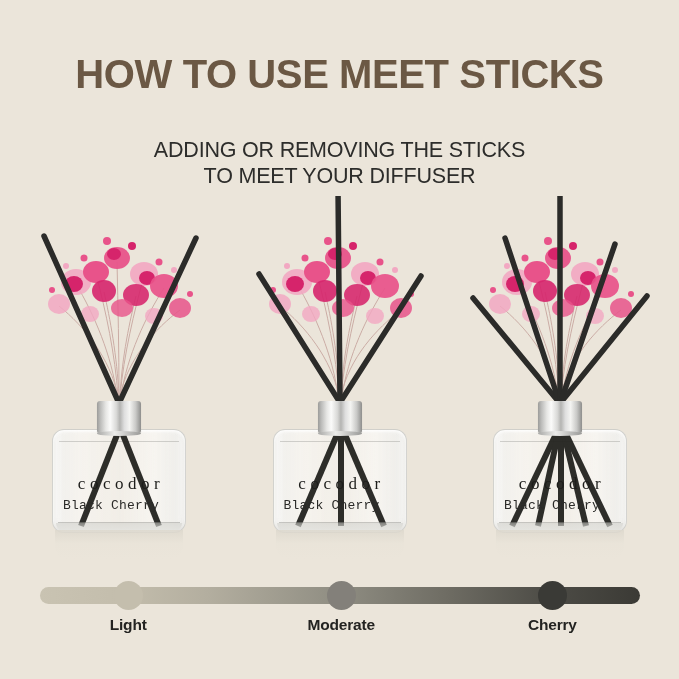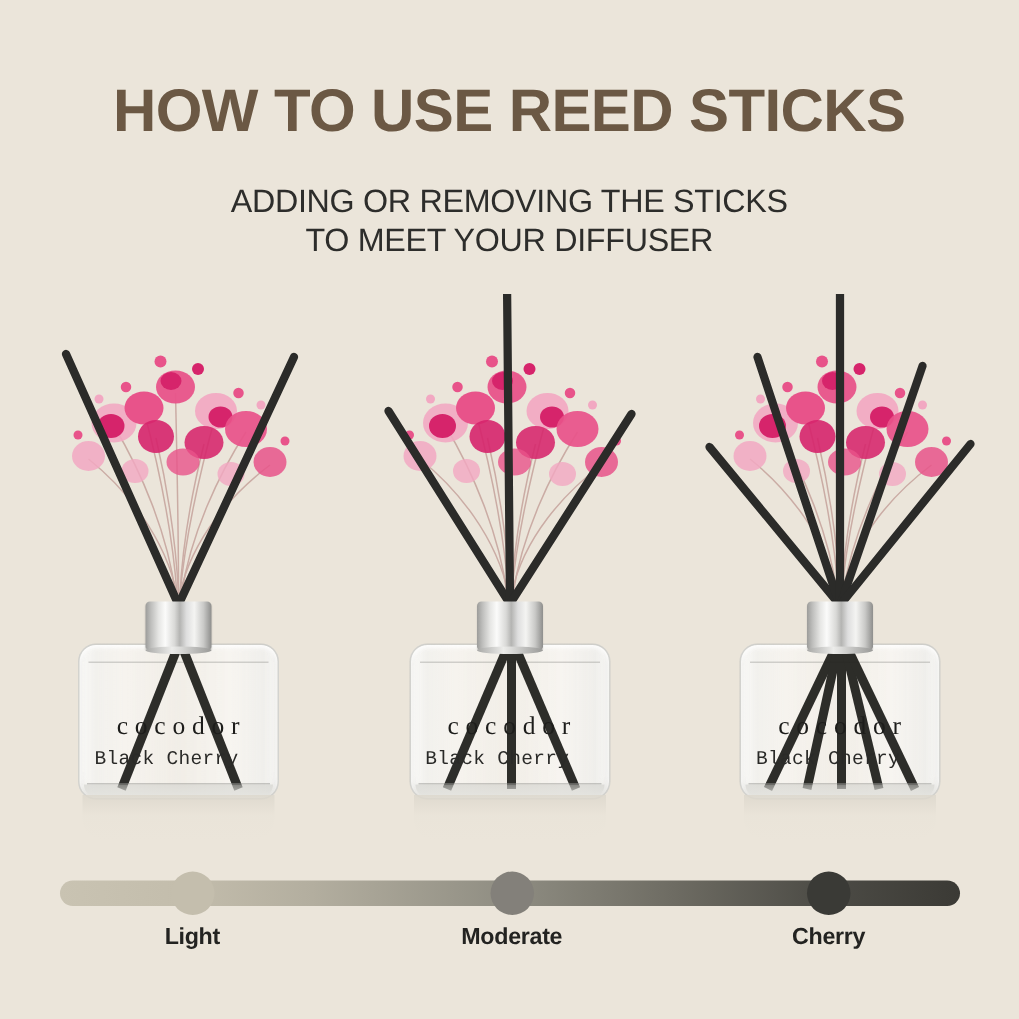--- a/index.html
+++ b/index.html
@@ -32,21 +32,21 @@
     margin: 0;
     padding-top: 51px;
     font-size: 40px;
     line-height: 46px;
     font-weight: bold;
     letter-spacing: -0.4px;
     color: #6b5844;
     font-family: "Liberation Sans", sans-serif;
   }
   .subtitle {
-    margin: 0;
+    margin: 16px;
     padding-top: 24px;
     font-size: 21.5px;
     line-height: 26px;
     font-weight: normal;
     letter-spacing: -0.2px;
     color: #2d2d2b;
     font-family: "Liberation Sans", sans-serif;
   }
   .subtitle-line { display: block; }
 
@@ -229,21 +229,21 @@
     transform: translateX(-50%);
     white-space: nowrap;
   }
 </style>
 </head>
 <body>
 
 <div id="infographic">
 
   <div class="heading-block">
-    <h1 class="main-title">HOW TO USE REED STICKS</h1>
+    <h1 class="main-title">HOW TO USE MEET STICKS</h1>
     <div class="subtitle">
       <span class="subtitle-line">ADDING OR REMOVING THE STICKS</span>
       <span class="subtitle-line">TO MEET YOUR DIFFUSER</span>
     </div>
   </div>
 
   <div class="product-row">
 
     <div class="product">
       <div class="arrangement">

